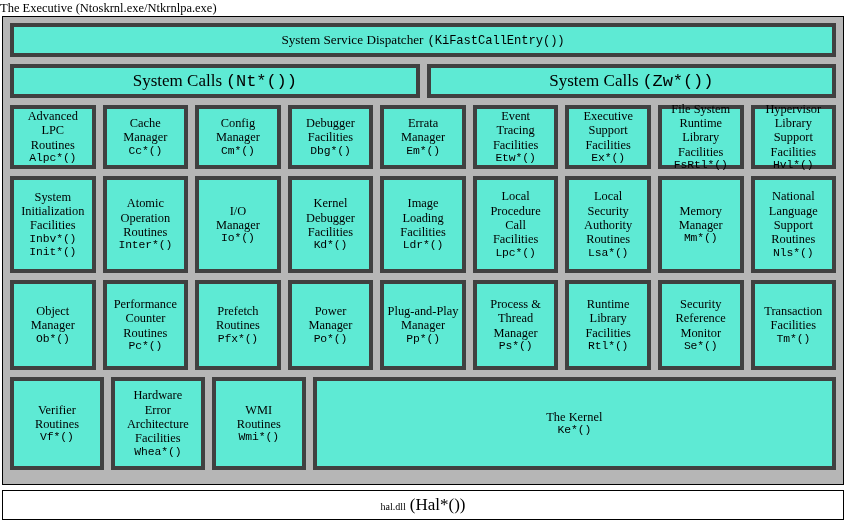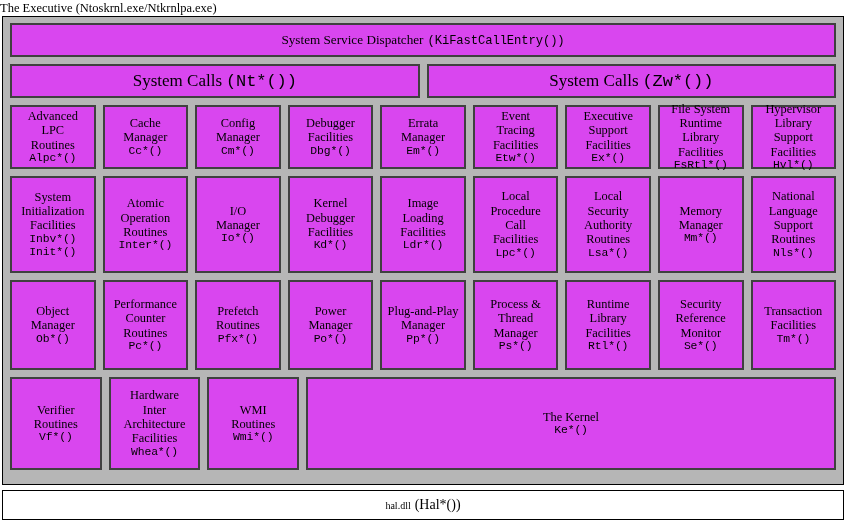--- a/index.html
+++ b/index.html
@@ -34,22 +34,22 @@
     position: relative;
     margin: 0 2px;
     box-sizing: border-box;
     border: 1px solid #000000;
     background: #b6b6b6;
     padding: 6px 7px 7px 7px;
     height: 469px;
   }
   
   .box {
-    background: #d946ef;
-    border: 2px solid #404040;
+    background: #5eead4;
+    border: 4px solid #404040;
     box-sizing: border-box;
     display: flex;
     flex-direction: column;
     align-items: center;
     justify-content: center;
     text-align: left;
     line-height: 1.16;
   }
   .box .ln {
     display: block;
@@ -121,21 +121,21 @@
     bottom: 2px;
     height: 30px;
     background: #ffffff;
     border: 1px solid #000000;
     box-sizing: border-box;
     display: flex;
     align-items: center;
     justify-content: center;
   }
   .hal .ln { font-size: 10px; }
-  .hal .api { font-size: 14px; text-align: right; }
+  .hal .api { font-size: 17px; text-align: right; }
 </style>
 </head>
 <body>
 
 <div class="page">
 
   <div class="caption">The Executive (Ntoskrnl.exe/Ntkrnlpa.exe)</div>
 
   <div class="executive-panel">
 
@@ -329,21 +329,21 @@
           </div>
         </div>
         <div class="grid-row row-4">
           <div class="box">
             <span class="ln">Verifier</span>
             <span class="ln">Routines</span>
             <span class="api">Vf*()</span>
           </div>
           <div class="box">
             <span class="ln">Hardware</span>
-            <span class="ln">Inter</span>
+            <span class="ln">Error</span>
             <span class="ln">Architecture</span>
             <span class="ln">Facilities</span>
             <span class="api">Whea*()</span>
           </div>
           <div class="box">
             <span class="ln">WMI</span>
             <span class="ln">Routines</span>
             <span class="api">Wmi*()</span>
           </div>
           <div class="box kernel-cell">

